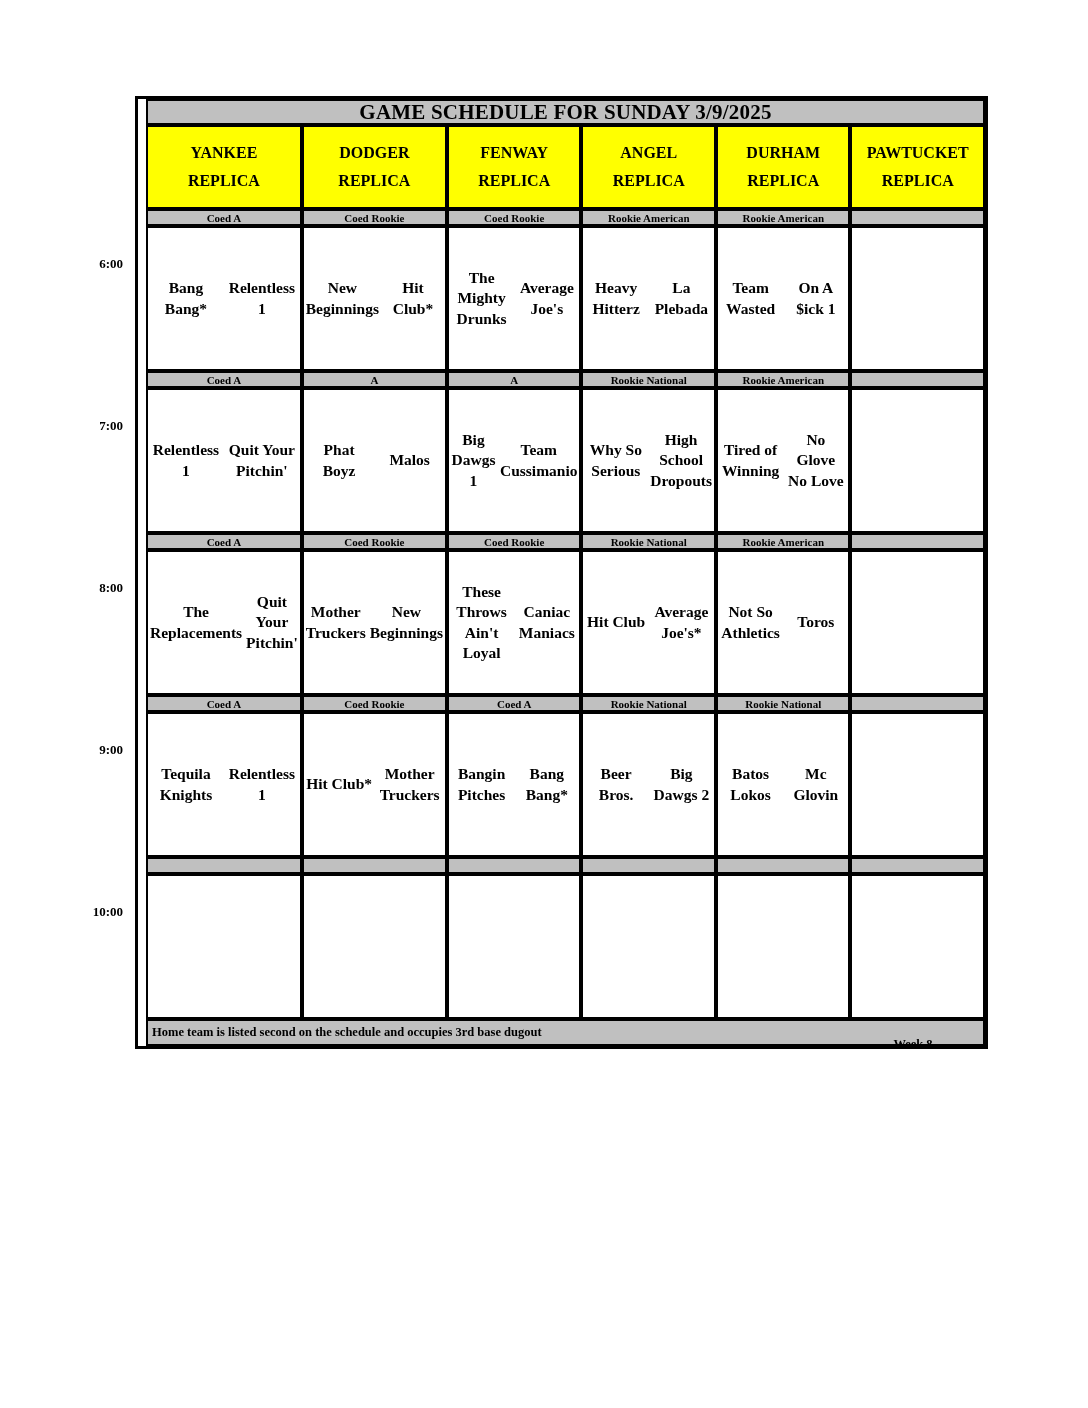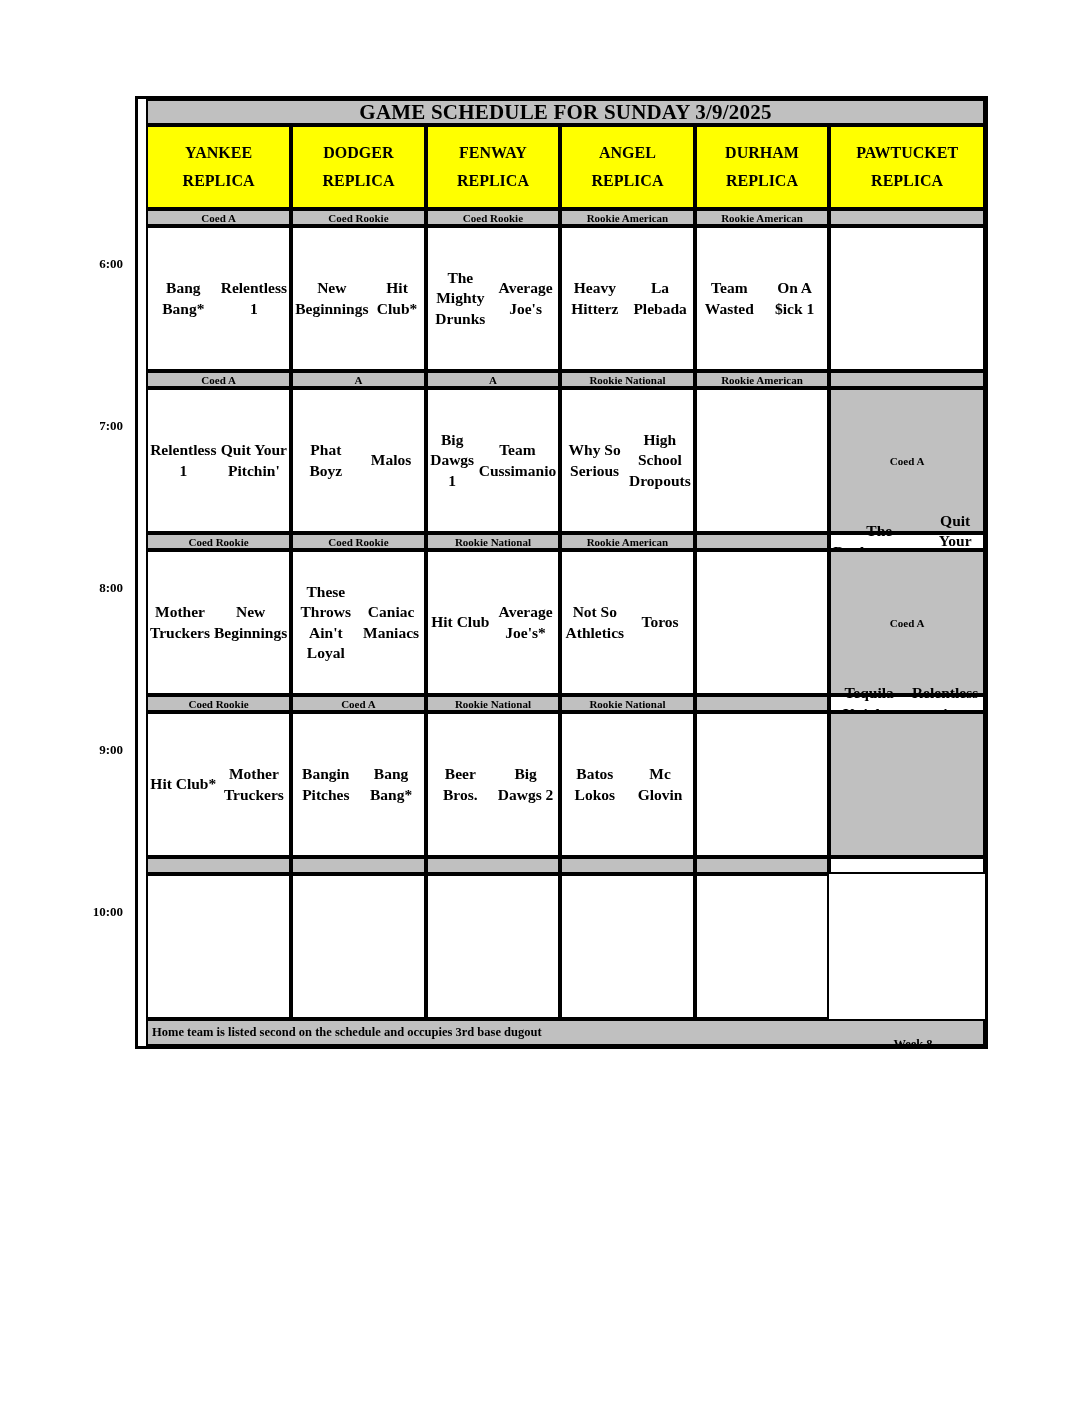--- a/index.html
+++ b/index.html
@@ -196,20 +196,24 @@
     </div>
     <div class="game-cell">
       <div class="team">Big Dawgs 1</div>
       <div class="team">Team Cussimanio</div>
     </div>
     <div class="game-cell">
       <div class="team">Why So Serious</div>
       <div class="team">High School Dropouts</div>
     </div>
     <div class="game-cell">
+      <div class="team">Tired of Winning</div>
+      <div class="team">No Glove No Love</div>
+    </div>
+    <div class="game-cell">
       <div class="team"></div>
       <div class="team"></div>
     </div>
 
     <div class="division-cell">Coed A</div>
     <div class="division-cell">Coed Rookie</div>
     <div class="division-cell">Coed Rookie</div>
     <div class="division-cell">Rookie National</div>
     <div class="division-cell">Rookie American</div>
     <div class="division-cell"></div>

